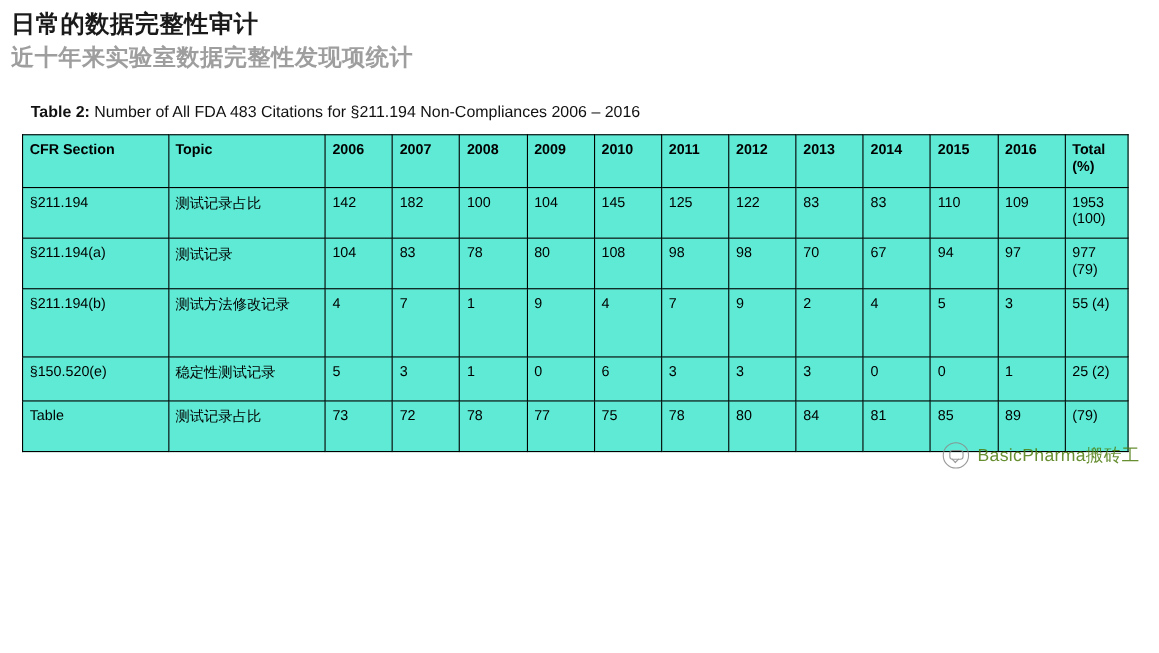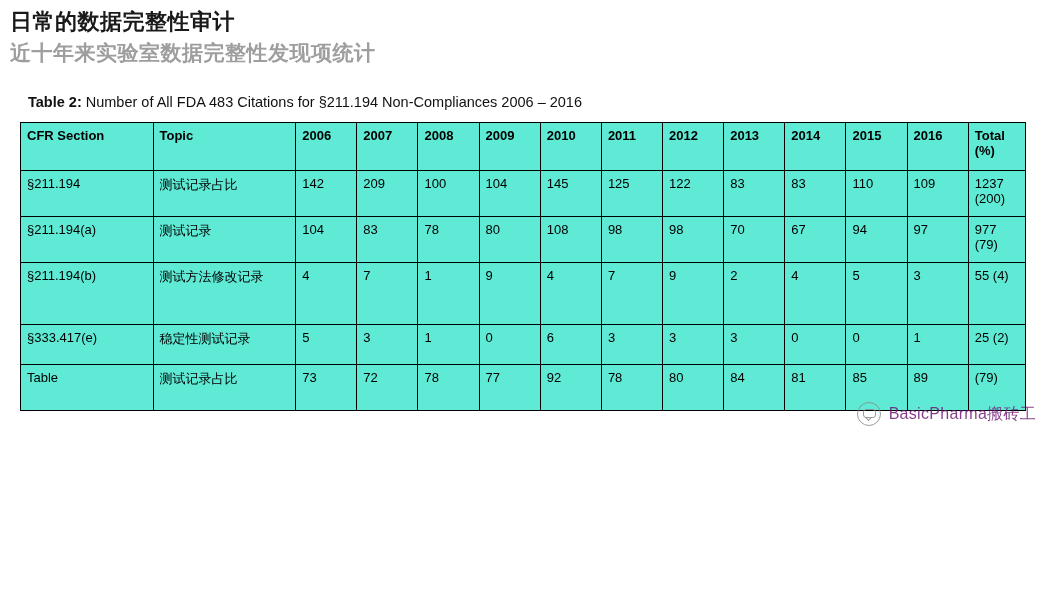--- a/index.html
+++ b/index.html
@@ -95,21 +95,21 @@
   .r-tall3 td { height: 62px; }
   .r-tall4 td { height: 88px; }
   .r-norm td { height: 40px; }
   .watermark {
     position: absolute;
     right: 18px;
     bottom: 14px;
     display: flex;
     align-items: center;
     gap: 8px;
-    color: #701a75;
+    color: #4d7c0f;
     font-size: 16px;
     opacity: 0.85;
     pointer-events: none;
     text-align: right;
   }
   .wm-circle {
     width: 22px;
     height: 22px;
     border: 1.6px solid #8a8a8a;
     border-radius: 50%;
@@ -175,31 +175,31 @@
           <th class="col-year">2016</th>
           <th class="col-total">Total (%)</th>
         </tr>
       </thead>
       <tbody>
 
         <tr class="r-tall1">
           <td class="cfr-cell">§211.194</td>
           <td class="topic-cell">测试记录占比</td>
           <td>142</td>
-          <td>209</td>
+          <td>182</td>
           <td>100</td>
           <td>104</td>
           <td>145</td>
           <td>125</td>
           <td>122</td>
           <td>83</td>
           <td>83</td>
           <td>110</td>
           <td>109</td>
-          <td class="total-cell">1237 (200)</td>
+          <td class="total-cell">1953 (100)</td>
         </tr>
 
         <tr class="r-tall1">
           <td class="cfr-cell">§211.194(a)</td>
           <td class="topic-cell">测试记录</td>
           <td>104</td>
           <td>83</td>
           <td>78</td>
           <td>80</td>
           <td>108</td>
@@ -225,21 +225,21 @@
           <td>2</td>
           <td>4</td>
           <td>5</td>
           <td>3</td>
           <td class="total-cell">55 (4)</td>
         </tr>
 
 
 
         <tr class="r-norm">
-          <td class="cfr-cell">§333.417(e)</td>
+          <td class="cfr-cell">§150.520(e)</td>
           <td class="topic-cell">稳定性测试记录</td>
           <td>5</td>
           <td>3</td>
           <td>1</td>
           <td>0</td>
           <td>6</td>
           <td>3</td>
           <td>3</td>
           <td>3</td>
           <td>0</td>
@@ -248,21 +248,21 @@
           <td class="total-cell">25 (2)</td>
         </tr>
 
         <tr class="r-tall1">
           <td class="cfr-cell">Table</td>
           <td class="topic-cell">测试记录占比</td>
           <td>73</td>
           <td>72</td>
           <td>78</td>
           <td>77</td>
-          <td>92</td>
+          <td>75</td>
           <td>78</td>
           <td>80</td>
           <td>84</td>
           <td>81</td>
           <td>85</td>
           <td>89</td>
           <td class="total-cell">(79)</td>
         </tr>
 
       </tbody>

